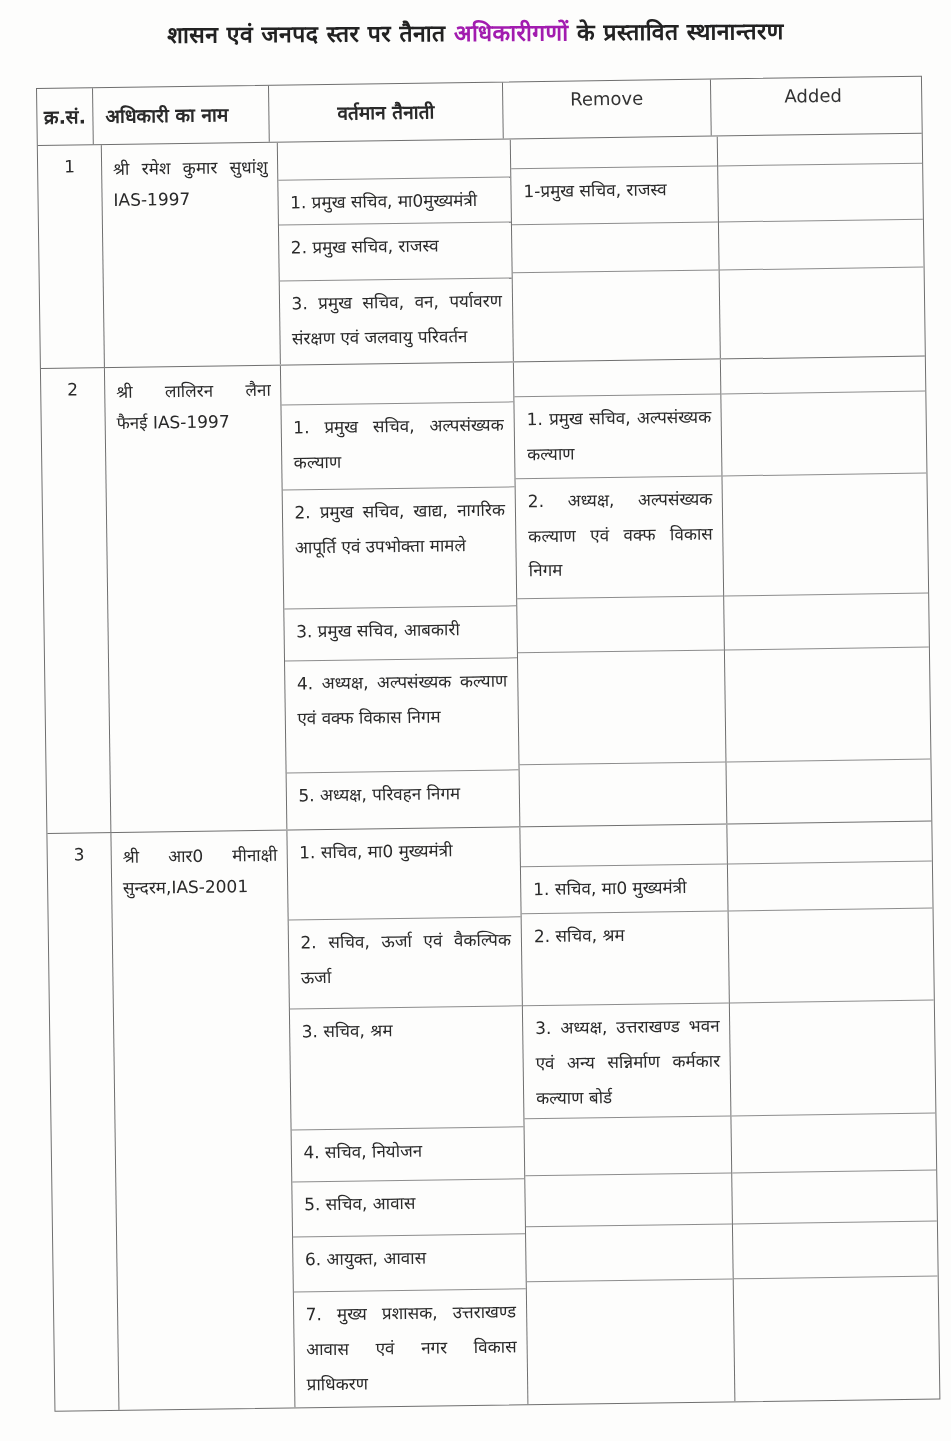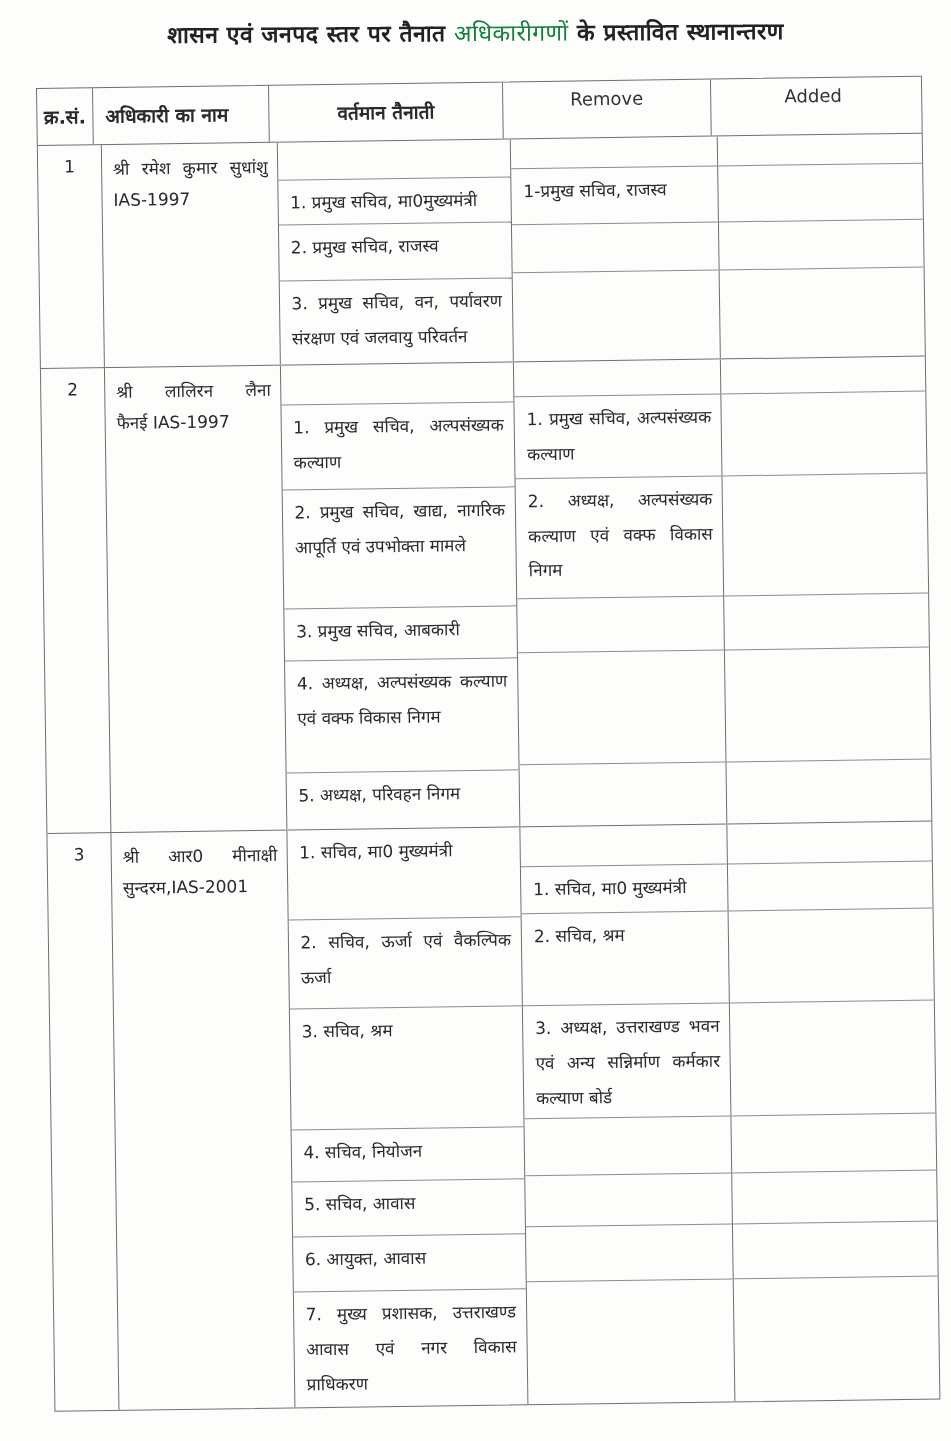--- a/index.html
+++ b/index.html
@@ -17,21 +17,21 @@
     top: 16px;
     left: 0;
     width: 100%;
     text-align: center;
     font-size: 23px;
     font-weight: 700;
     letter-spacing: 0.4px;
     transform: rotate(-0.35deg);
     color: #222;
   }
-  .doc-title .light { color: #15803d; font-weight: 400; }
+  .doc-title .light { color: #a21caf; font-weight: 700; }
 
   .transfer-table {
     position: absolute;
     left: 36px;
     top: 88px;
     width: 886px;
     border: 1.5px solid #6f6f6f;
     transform: rotate(-0.8deg);
     transform-origin: 0 0;
     background: transparent;

